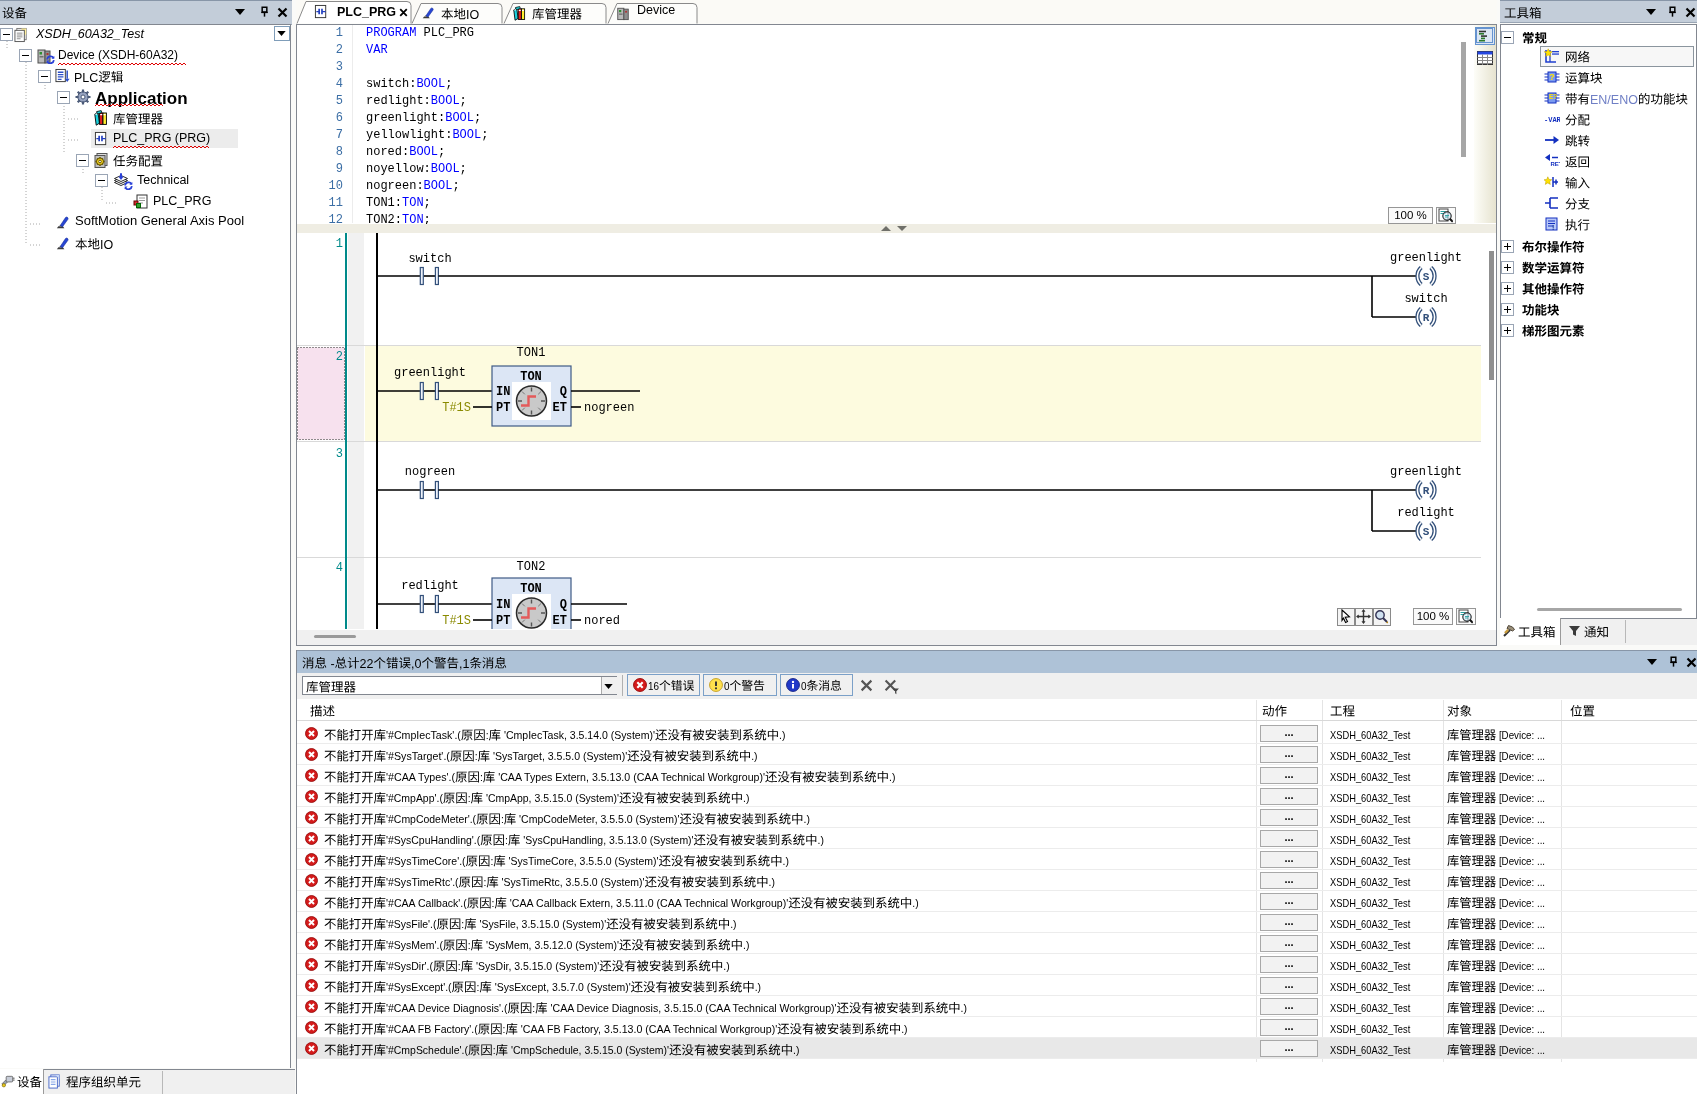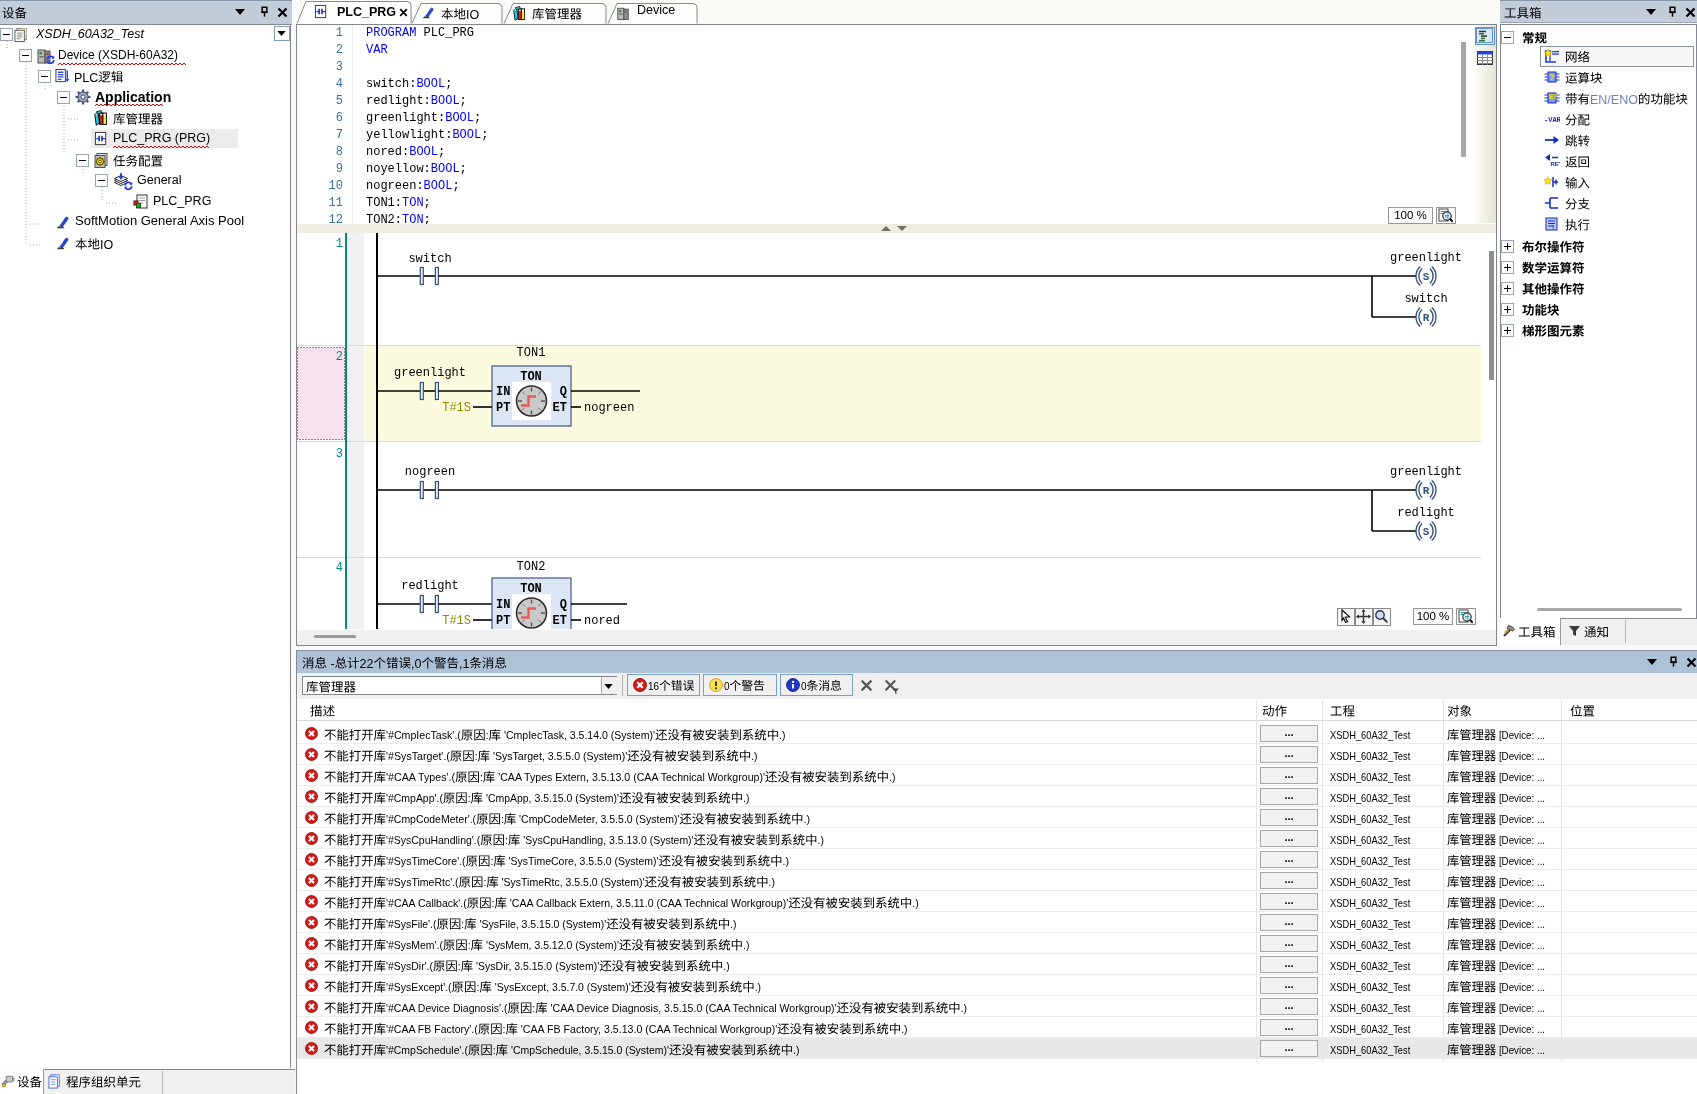--- a/index.html
+++ b/index.html
@@ -353,21 +353,21 @@
         <use href="#luoji" transform="translate(24.3 0.0) scale(0.0125)"></use>
       </g>
     </svg>
 <svg class="a" style="left:56.5px;top:90.8px" width="13" height="13">
       <rect x="0.5" y="0.5" width="12" height="12" fill="#fff" stroke="#9aa5b5"></rect>
       <path d="M3 6.5h7" stroke="#000" stroke-width="1"></path>
     </svg>
 <svg class="a" style="left:75px;top:89.3px" width="16" height="16" viewBox="0 0 16 16">
       <use href="#i_gear"></use>
     </svg>
-<div class="a" style="left:95px;top:89.3px;font-size:14px;font-weight:bold">Application</div>
+<div class="a" style="left:95px;top:89.3px;font-size:17px;font-weight:bold">Application</div>
 <svg class="a" style="left:95px;top:104.3px" width="69" height="4">
       <path d="M0 2 l2 -2 l2 2 l2 -2 l2 2 l2 -2 l2 2 l2 -2 l2 2 l2 -2 l2 2 l2 -2 l2 2 l2 -2 l2 2 l2 -2 l2 2 l2 -2 l2 2 l2 -2 l2 2 l2 -2 l2 2 l2 -2 l2 2 l2 -2 l2 2 l2 -2 l2 2 l2 -2 l2 2 l2 -2 l2 2 l2 -2 l2 2" fill="none" stroke="#e00000" stroke-width="1"></path>
     </svg>
 <svg class="a" style="left:94px;top:110.19999999999999px" width="16" height="16" viewBox="0 0 16 16">
       <use href="#i_books"></use>
     </svg>
 <svg class="a" style="left:113px;top:110.7px" width="52" height="16">
       <g transform="translate(0 12.5)">
         <use href="#kuguanliqi" transform="translate(0.0 0.0) scale(0.0125)"></use>
       </g>
@@ -395,21 +395,21 @@
 <svg class="a" style="left:94.5px;top:174.39999999999998px" width="13" height="13">
       <rect x="0.5" y="0.5" width="12" height="12" fill="#fff" stroke="#9aa5b5"></rect>
       <path d="M3 6.5h7" stroke="#000" stroke-width="1"></path>
     </svg>
 <svg class="a" style="left:113px;top:172.89999999999998px" width="16" height="16" viewBox="0 0 16 16">
       <use href="#i_maintask"></use>
     </svg>
 <svg class="a" style="left:124px;top:180.89999999999998px" width="9" height="9" viewBox="0 0 8 8">
       <use href="#i_sync"></use>
     </svg>
-<div class="a" style="left:137px;top:172.89999999999998px;font-size:12.5px">General</div>
+<div class="a" style="left:137px;top:172.89999999999998px;font-size:12.5px">Technical</div>
 <svg class="a" style="left:133px;top:193.79999999999998px" width="16" height="16" viewBox="0 0 16 16">
       <use href="#i_taskprg"></use>
     </svg>
 <div class="a" style="left:153px;top:193.79999999999998px;font-size:12.5px">PLC_PRG</div>
 <svg class="a" style="left:55px;top:214.7px" width="15" height="16" viewBox="0 0 16 16">
       <use href="#i_axis"></use>
     </svg>
 <div class="a" style="left:75px;top:213px;font-size:13px">SoftMotion General Axis Pool</div>
 <svg class="a" style="left:55px;top:235.6px" width="15" height="16" viewBox="0 0 16 16">
       <use href="#i_axis"></use>

